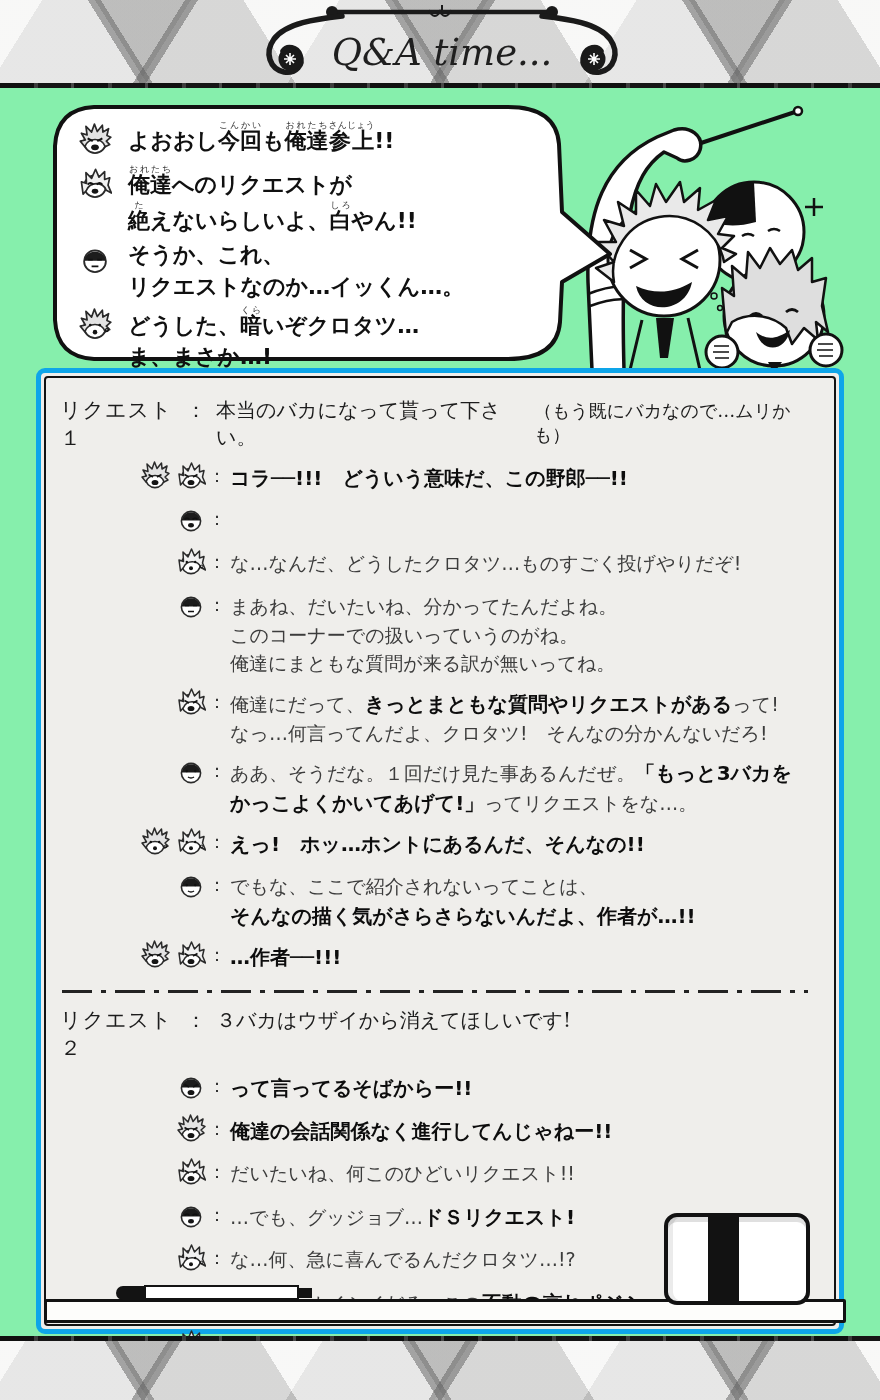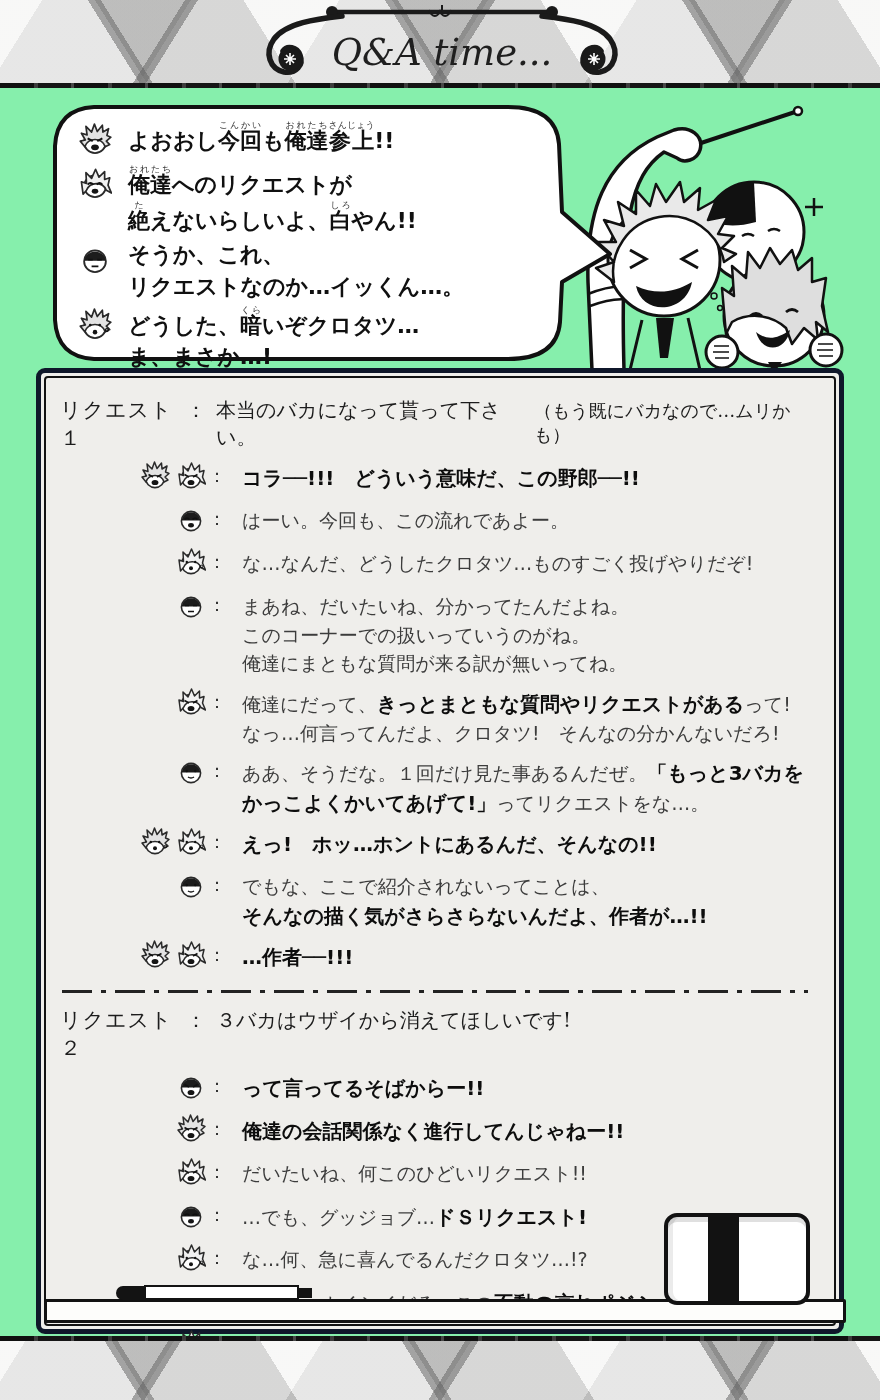--- a/index.html
+++ b/index.html
@@ -28,34 +28,34 @@
   .b-entry{display:flex;gap:14px;margin-bottom:3px;}
   .b-icon{width:36px;flex:none;padding-top:3px;}
   .b-icon svg{width:34px;height:34px;}
   .b-text{font-weight:bold;font-size:22px;line-height:1.42;color:#101010;}
   .b-text ruby rt{font-size:9px;font-weight:normal;color:#333;}
 
   .chars{position:absolute;top:92px;left:492px;width:388px;height:278px;}
 
   
   .board{position:absolute;top:368px;left:36px;width:808px;height:966px;box-sizing:border-box;
-         border:5px solid #0f172a;border-radius:9px;background:#efeeeb;}
+         border:5px solid #0ea5e9;border-radius:9px;background:#efeeeb;}
   .board-inner{position:absolute;inset:3px;border:2px solid #121212;border-radius:4px;
                padding:14px 18px 10px 14px;box-sizing:border-box;}
   .sec-header{display:flex;align-items:baseline;font-family:"DejaVu Serif","Liberation Serif",serif;
               color:#1c1c1c;margin:4px 0 9px;}
   .sec-label{width:126px;font-size:21px;letter-spacing:1px;flex:none;}
   .sec-colon{width:22px;font-size:20px;flex:none;}
   .sec-req{font-size:20px;margin-left:8px;}
   .sec-note{font-size:18px;margin-left:5px;}
   .row{display:flex;margin:2px 0 9px;}
   .row-icons{width:146px;flex:none;display:flex;justify-content:flex-end;gap:6px;padding-right:2px;}
   .row-icons svg{width:30px;height:30px;}
   .row-colon{width:22px;flex:none;font-size:18px;color:#333;padding-top:3px;}
-  .row-text{flex:1;font-size:19px;line-height:1.5;color:#3c3c3c;padding-top:2px;margin-left:12px;}
+  .row-text{flex:1;font-size:19px;line-height:1.5;color:#3c3c3c;padding-top:2px;}
   .bd{font-weight:bold;color:#0d0d0d;font-size:20px;}
   .divider{height:3px;margin:16px 8px 13px 2px;
     background:repeating-linear-gradient(90deg,#222 0 30px,transparent 30px 39px,#222 39px 44px,transparent 44px 53px);}
 
   
   .tray{position:absolute;left:-2px;right:-12px;bottom:1px;height:18px;background:#fdfdfb;
         border:3px solid #121212;border-radius:2px;}
   .marker{position:absolute;left:70px;bottom:23px;width:196px;height:16px;}
   .marker .cap{position:absolute;left:0;top:1px;width:32px;height:14px;background:#131313;border-radius:7px 2px 2px 7px;}
   .marker .mbody{position:absolute;left:28px;top:0;right:13px;height:11px;background:#fff;border:2.5px solid #131313;}
@@ -216,23 +216,20 @@
           <div class="row">
             <div class="row-icons">
               <span class="ic"><svg viewBox="0 0 30 30">
                   <circle cx="15" cy="17" r="9.6" fill="#fff" stroke="#2a2a2a" stroke-width="1.6"></circle>
                   <path d="M5.5,16.5 A9.6,9.6 0 0 1 24.5,16.5 Z" fill="#1c1c1c"></path>
                   <path d="M8.5,15.5 q2.5,-2.8 5,0 M16.5,15.5 q2.5,-2.8 5,0" stroke="#111" stroke-width="1.6" fill="none"></path>
                   <ellipse cx="15" cy="21.3" rx="2.9" ry="2.2" fill="#151515"></ellipse>
                 </svg></span>
             </div>
             <span class="row-colon">：</span>
-            <div class="row-text">
-              <div class="t-line"><span>はーい。今回も、この流れであよー。</span></div>
-            </div>
           </div>
           <div class="row">
             <div class="row-icons">
               <span class="ic"><svg viewBox="0 0 30 30">
                   <circle cx="15" cy="17" r="9.6" fill="#fff" stroke="#2a2a2a" stroke-width="1.6"></circle>
                   <path d="M4.5,24 L3,13 L7.5,14.5 L7,5 L12,10 L15.5,2 L18.5,9 L23.5,4 L23.5,11 L28,9.5 L26.5,16 L29.5,23 L25,20.5 A9.5,9.5 0 0 0 7.5,20.5 Z" fill="#f1f1f1" stroke="#2a2a2a" stroke-width="1.5" stroke-linejoin="round"></path>
                   <circle cx="10.8" cy="15" r="1.2" fill="#111"></circle>
                   <circle cx="19.2" cy="15" r="1.2" fill="#111"></circle>
                   <circle cx="15" cy="21.3" r="2" fill="#151515"></circle>
                   <circle cx="25.5" cy="19.5" r="1.3" fill="none" stroke="#111" stroke-width="1"></circle>

